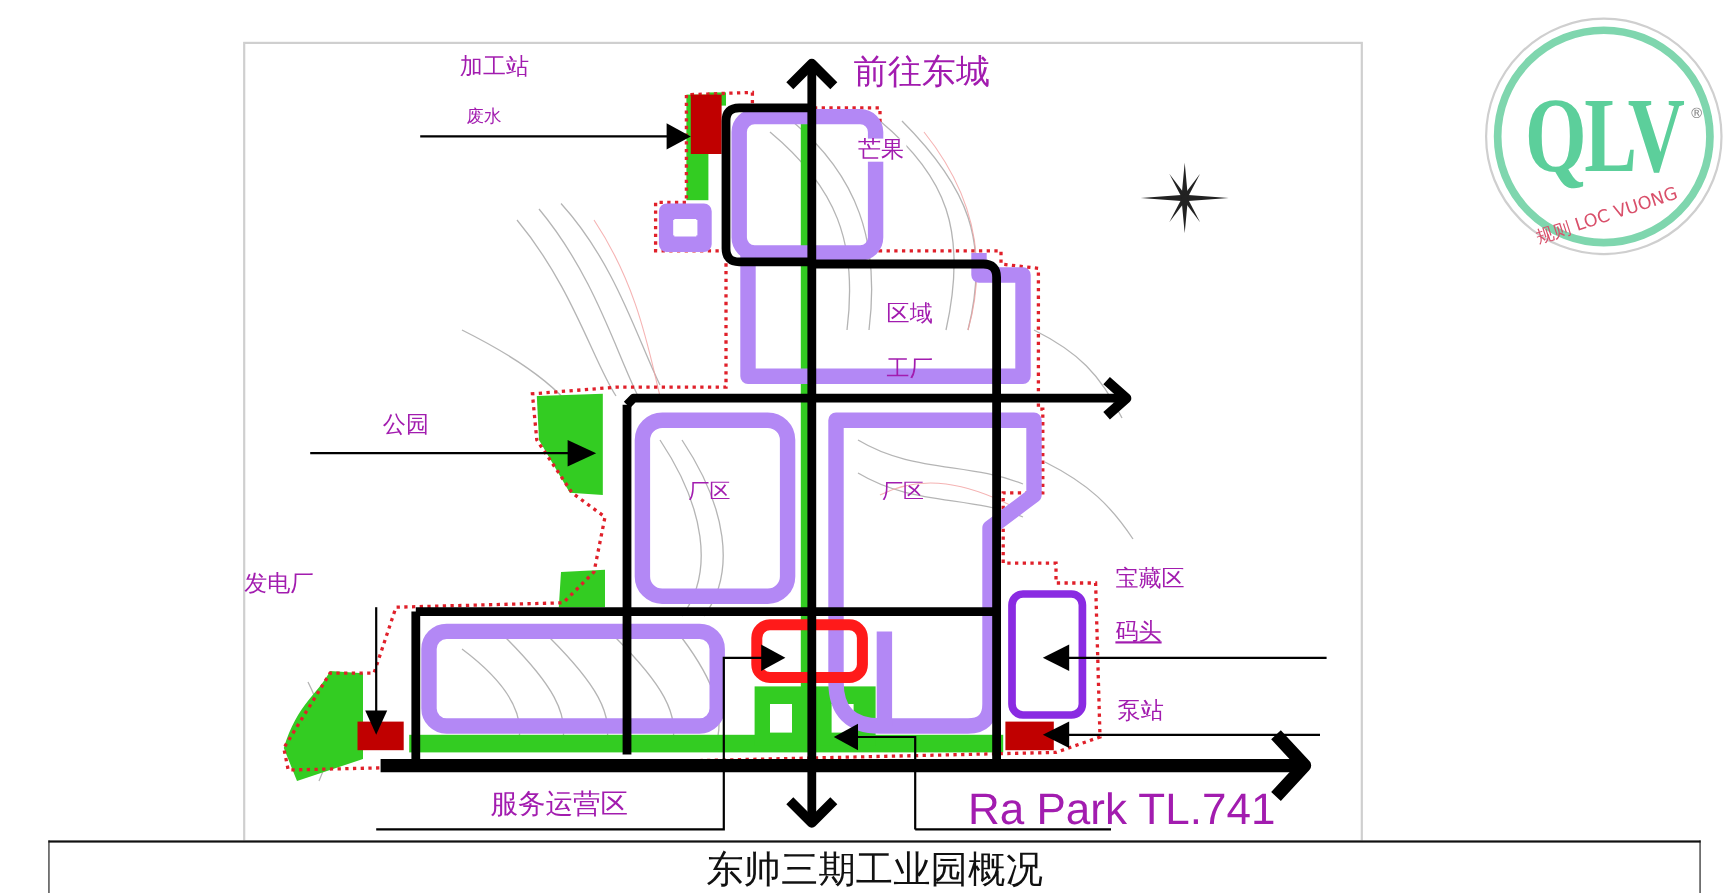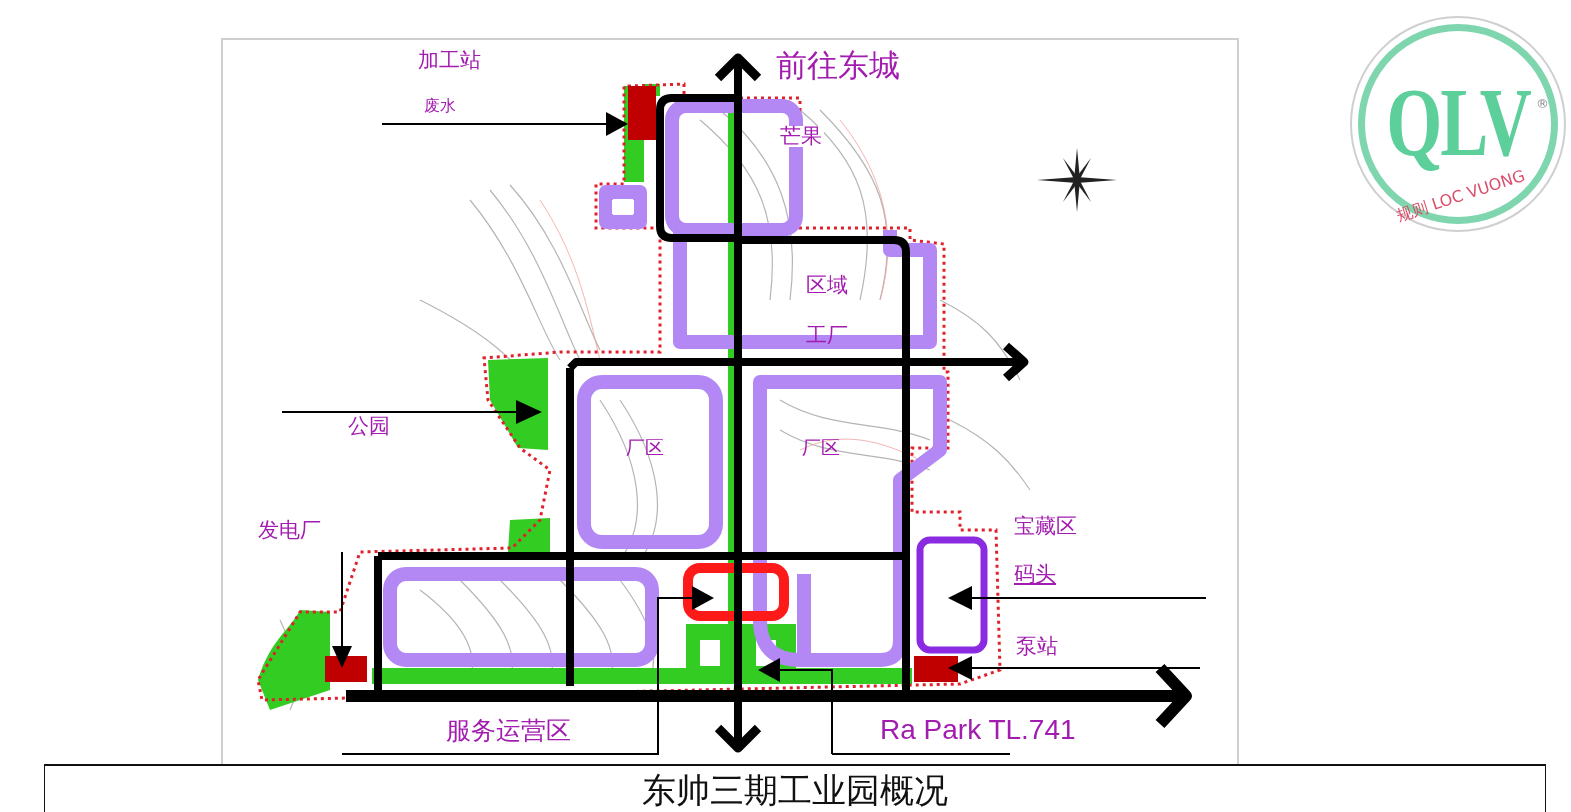--- a/index.html
+++ b/index.html
@@ -138,29 +138,29 @@
     <polygon points="14,-22 -2,-1 -14,22 2,1"></polygon>
   </g>
 </svg>
 
 <div class="lbl" style="left:418px;top:50px;">加工站</div>
 <div class="lbl" style="left:424px;top:98px;font-size:16px;">废水</div>
 <div class="lbl big" style="left:776px;top:50px;">前往东城</div>
 <div class="lbl" style="left:778px;top:102px;background:#fff;padding:0 2px;margin-top:24px;">芒果</div>
 <div class="lbl" style="left:806px;top:275px;">区域</div>
 <div class="lbl" style="left:806px;top:325px;">工厂</div>
-<div class="lbl" style="left:348px;top:376px;margin-top:40px;">公园</div>
+<div class="lbl" style="left:348px;top:376px;">公园</div>
 <div class="lbl" style="left:626px;top:438px;font-size:19px;">厂区</div>
 <div class="lbl" style="left:802px;top:438px;font-size:19px;">厂区</div>
-<div class="lbl" style="left:222px;top:520px;padding-left:36px;">发电厂</div>
+<div class="lbl" style="left:222px;top:520px;">发电厂</div>
 <div class="lbl" style="left:1014px;top:516px;text-align:right;">宝藏区</div>
 <div class="lbl" style="left:1014px;top:564px;text-decoration:underline;">码头</div>
 <div class="lbl" style="left:1016px;top:636px;">泵站</div>
 <div class="lbl big" style="left:426px;top:718px;font-size:25px;margin-left:20px;">服务运营区</div>
-<div class="lbl big" style="left:880px;top:716px;font-family:'Liberation Sans',sans-serif;font-size:28px;">Ra Park TL.741</div>
+<div class="lbl big" style="left:880px;top:716px;font-family:'Liberation Sans',sans-serif;font-size:40px;">Ra Park TL.741</div>
 
 <div class="caption-box">
   <div class="caption">东帅三期工业园概况</div>
 </div>
 
 <div class="logo">
   <div class="logo-ring"></div>
   <div class="logo-ring2"></div>
   <div class="logo-text">QLV</div>
   <div class="logo-reg">®</div>

